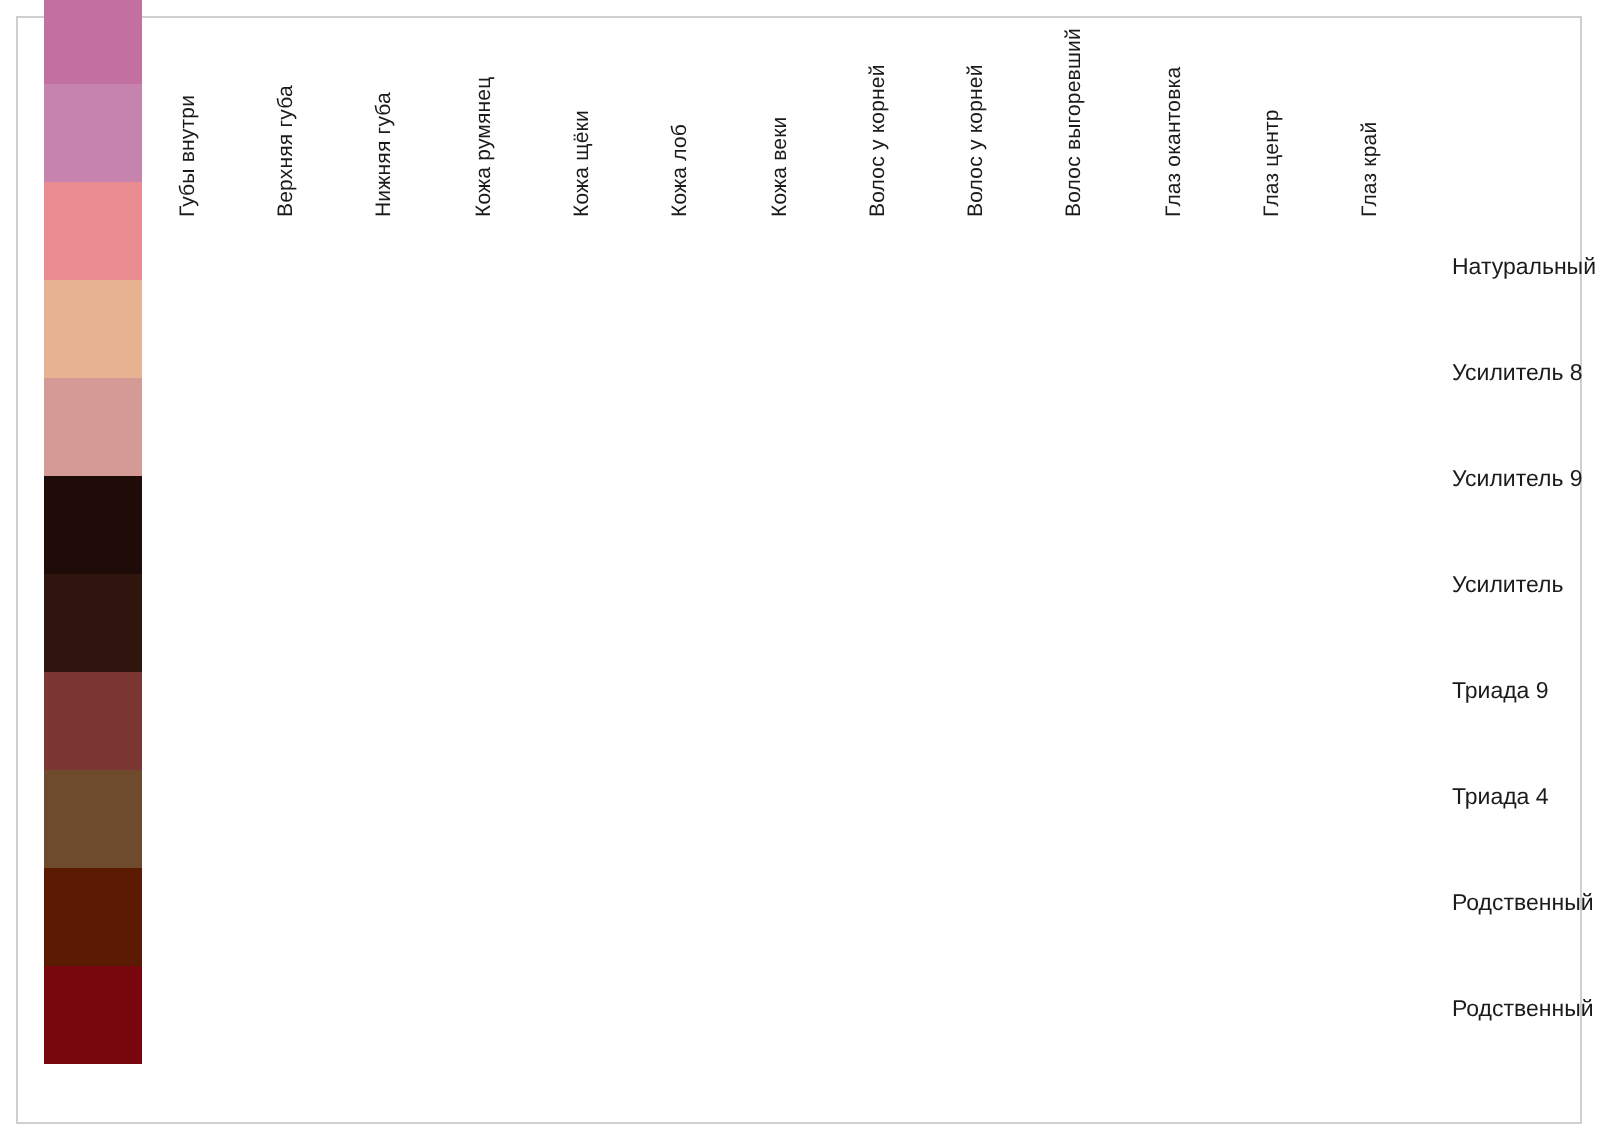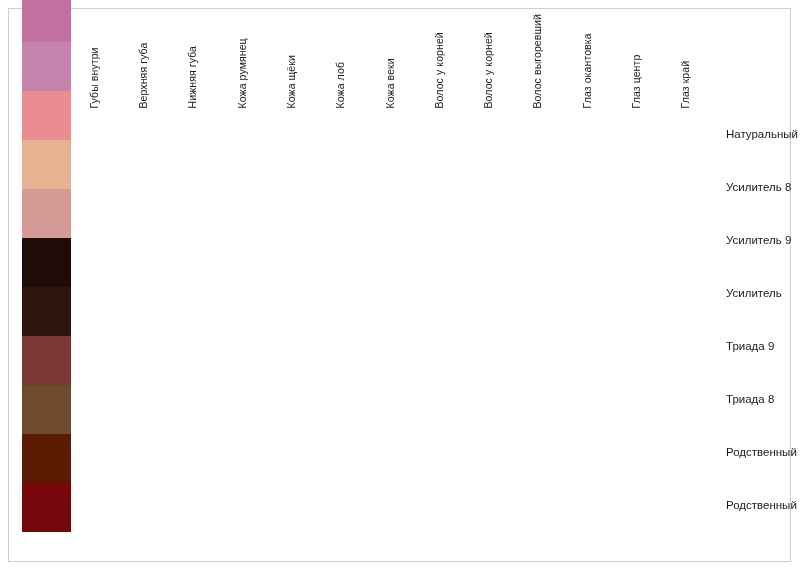--- a/index.html
+++ b/index.html
@@ -237,21 +237,21 @@
         <div class="swatch" style="background: rgb(181, 211, 134);"></div>
         <div class="swatch" style="background: rgb(100, 181, 115);"></div>
         <div class="swatch" style="background: rgb(80, 153, 139);"></div>
         <div class="swatch" style="background: rgb(113, 168, 127);"></div>
         <div class="swatch" style="background: rgb(10, 23, 8);"></div>
         <div class="swatch" style="background: rgb(15, 33, 20);"></div>
         <div class="swatch" style="background: rgb(43, 92, 49);"></div>
         <div class="swatch" style="background: rgb(37, 76, 70);"></div>
         <div class="swatch" style="background: rgb(10, 68, 33);"></div>
         <div class="swatch" style="background: rgb(21, 93, 7);"></div>
-        <div class="row-label">Триада 8</div>
+        <div class="row-label">Триада 4</div>
       </div>
       <div class="grid-row">
         <div class="swatch" style="background: rgb(213, 212, 199);"></div>
         <div class="swatch" style="background: rgb(220, 163, 98);"></div>
         <div class="swatch" style="background: rgb(196, 160, 112);"></div>
         <div class="swatch" style="background: rgb(226, 189, 131);"></div>
         <div class="swatch" style="background: rgb(229, 200, 149);"></div>
         <div class="swatch" style="background: rgb(230, 201, 143);"></div>
         <div class="swatch" style="background: rgb(229, 213, 155);"></div>
         <div class="swatch" style="background: rgb(211, 191, 142);"></div>

